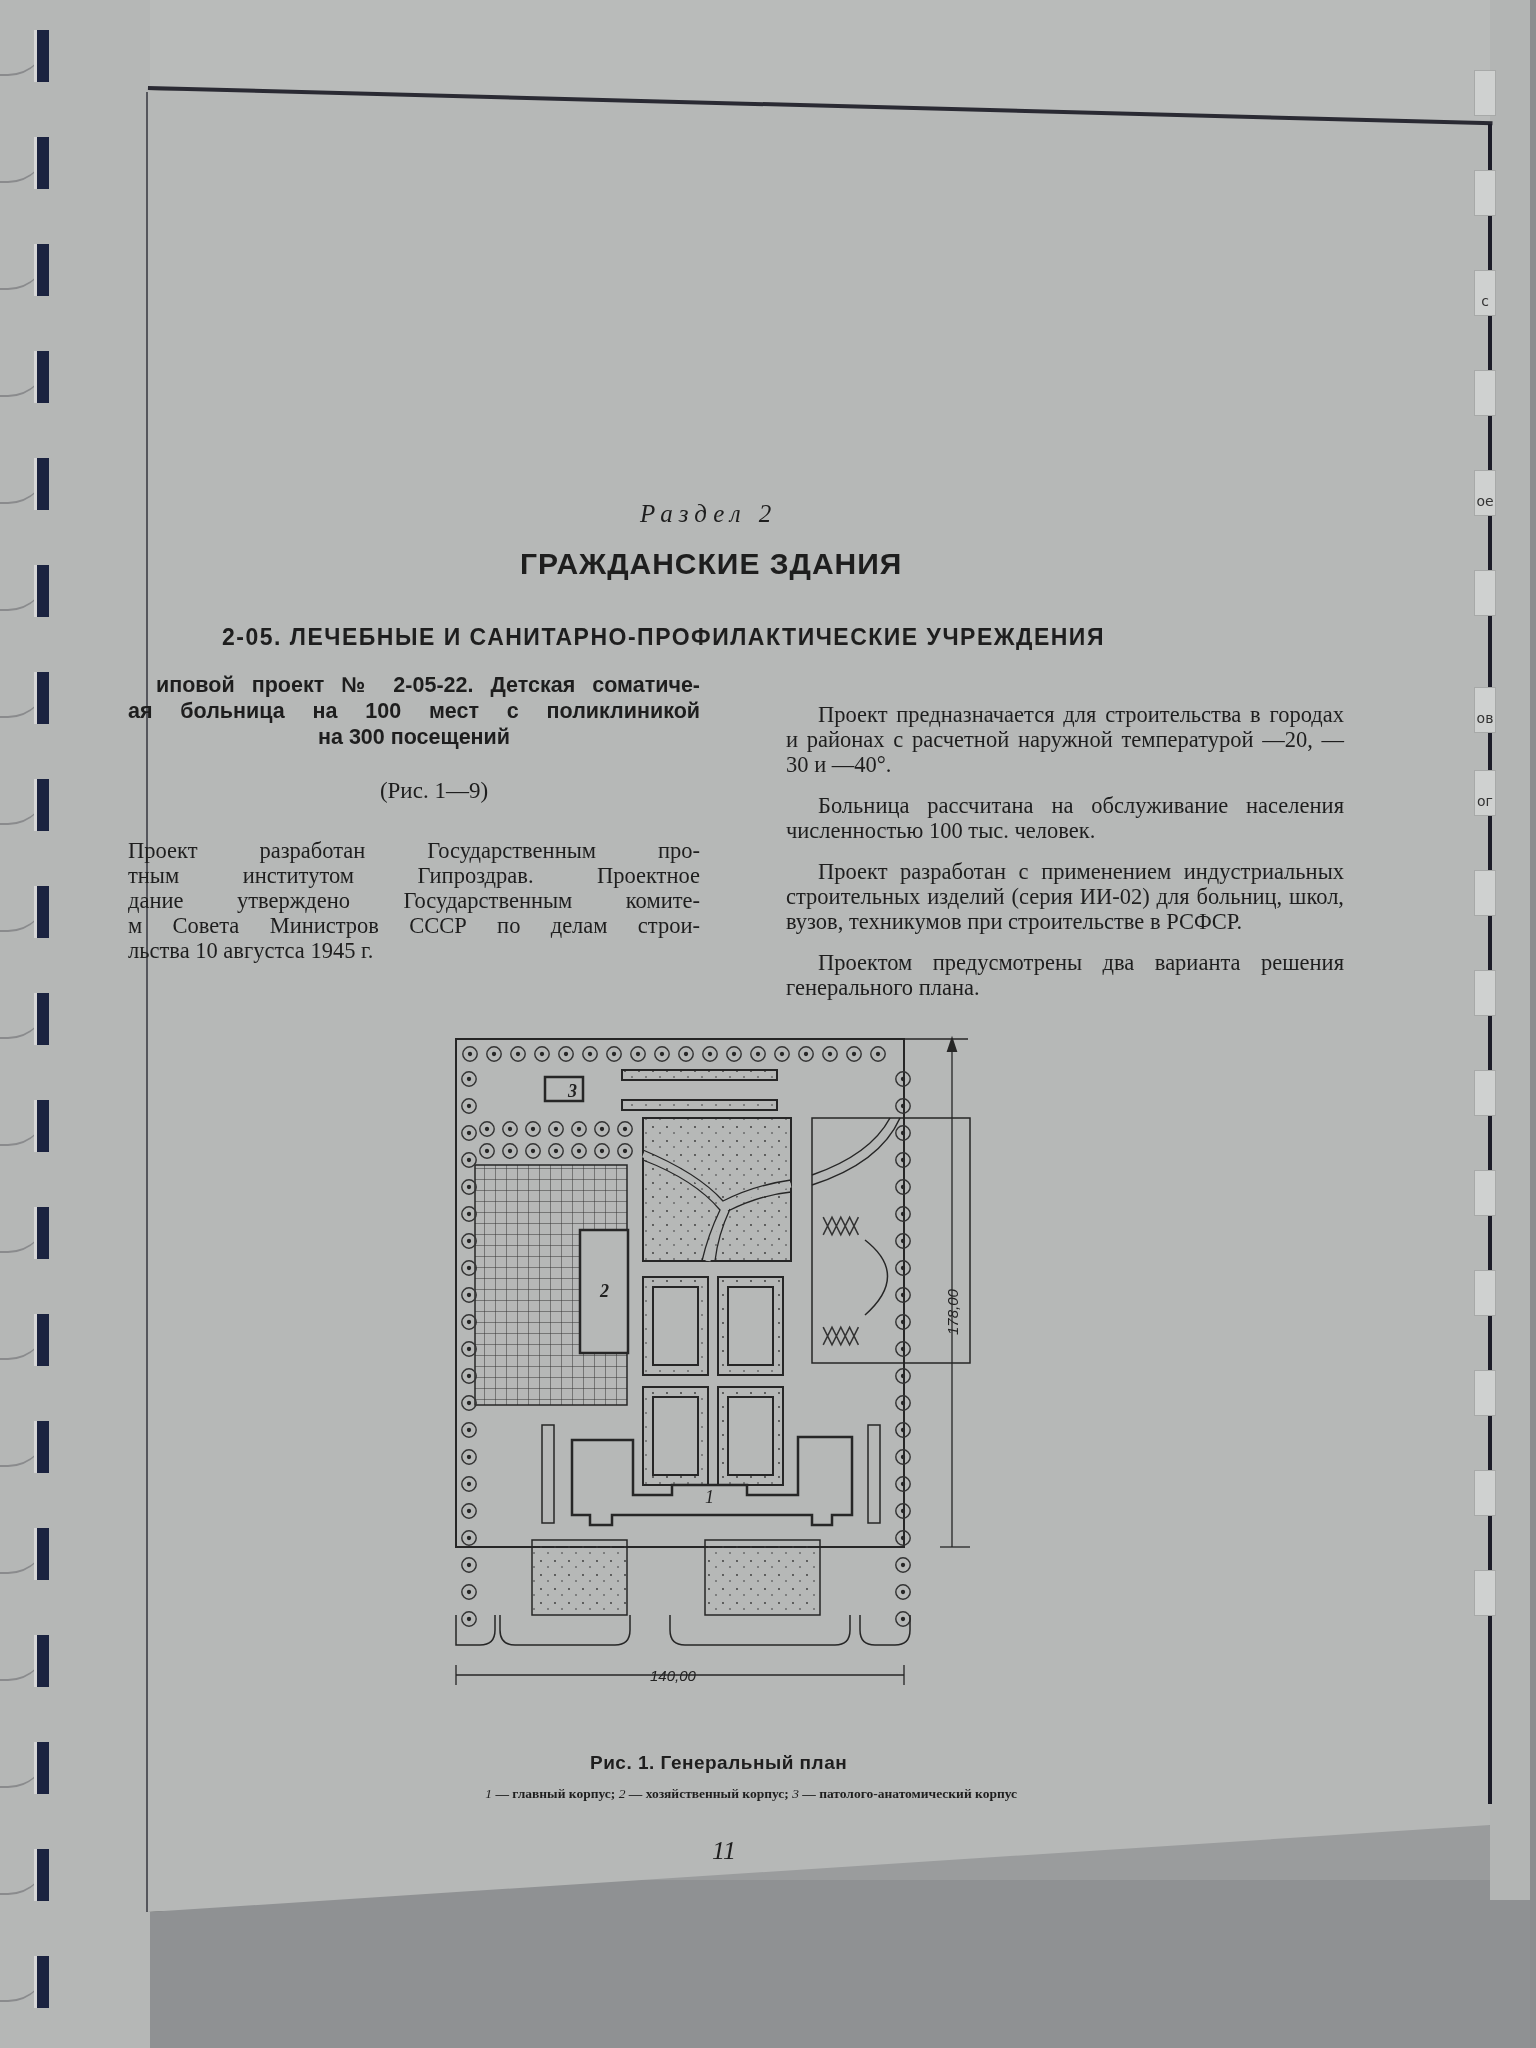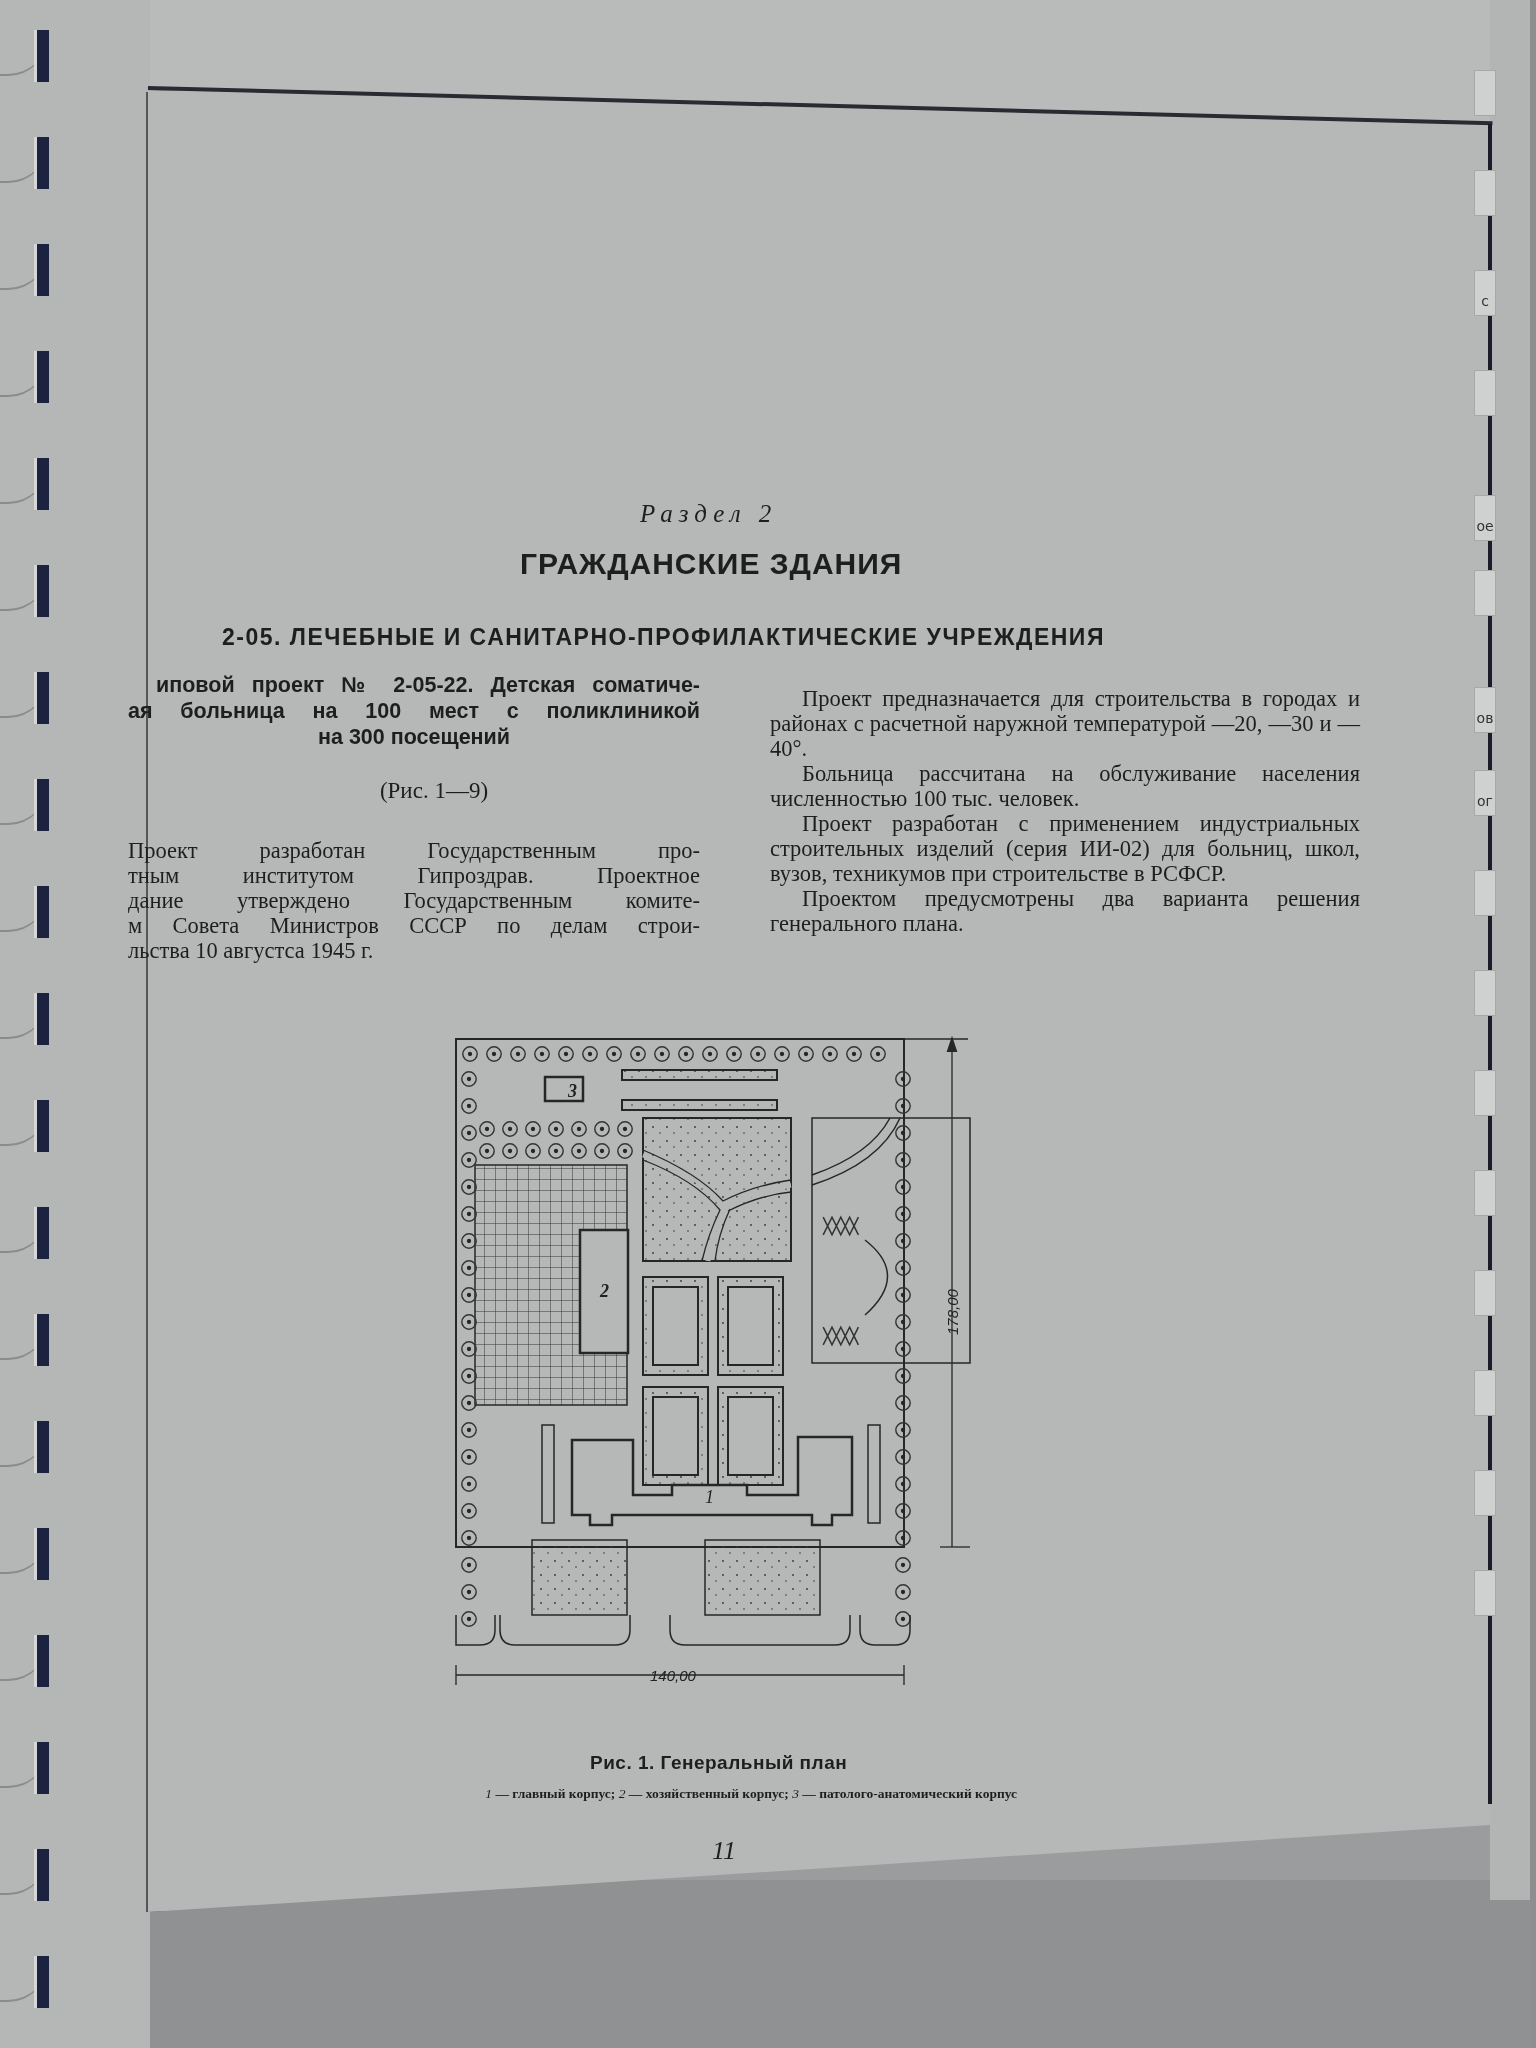--- a/index.html
+++ b/index.html
@@ -26,21 +26,21 @@
   .abs{position:absolute;}
   .section-kicker{left:640px;top:500px;font-style:italic;font-size:25px;letter-spacing:6px;}
   .section-title{left:520px;top:547px;font-family:"Liberation Sans","DejaVu Sans",sans-serif;font-weight:bold;font-size:30px;letter-spacing:1px;}
   .subsection{left:222px;top:624px;font-family:"Liberation Sans","DejaVu Sans",sans-serif;font-weight:bold;font-size:23px;letter-spacing:1.5px;}
   .col-left{left:128px;top:672px;width:572px;}
   .col-right{left:770px;top:686px;width:590px;}
   .proj-title{font-family:"Liberation Sans","DejaVu Sans",sans-serif;font-weight:bold;font-size:21.5px;line-height:26px;text-align:justify;}
   .proj-title .c{display:block;text-align:center;}
   .fig-ref{text-align:center;font-size:23px;margin-top:28px;margin-left:40px;}
   .body-txt{font-size:22.5px;line-height:25px;text-align:justify;text-align-last:left;}
-  .body-txt p{margin:0;text-indent:32px;}
+  .body-txt p{margin:16px;text-indent:32px;}
   .left-body{margin-top:34px;overflow:hidden;white-space:normal;}
   
   .figure{position:absolute;left:440px;top:1025px;width:600px;height:720px;}
   .caption{left:590px;top:1752px;font-family:"Liberation Sans","DejaVu Sans",sans-serif;font-weight:bold;font-size:19px;letter-spacing:0.5px;}
   .legend{left:442px;top:1786px;width:575px;font-family:Liberation Serif, serif;font-weight:bold;font-size:13.5px;text-align:right;line-height:15px;}
   .legend i{font-weight:normal;}
   .page-num{left:712px;top:1836px;font-style:italic;font-size:26px;}
   .dim-label{font-family:"Liberation Sans","DejaVu Sans",sans-serif;font-style:italic;font-size:15px;fill:#222;}
 </style>
 </head>
@@ -134,21 +134,21 @@
       <div class="loop"></div>
       <div class="hole"></div>
     </div>
   </div>
 
 <div id="tabs">
     <div class="tab" style="top: 70px;"></div>
     <div class="tab" style="top: 170px;"></div>
     <div class="tab" style="top: 270px;">с</div>
     <div class="tab" style="top: 370px;"></div>
-    <div class="tab" style="top: 495px;">ое</div>
+    <div class="tab" style="top: 470px;">ое</div>
     <div class="tab" style="top: 570px;"></div>
     <div class="tab" style="top: 687px;">ов</div>
     <div class="tab" style="top: 770px;">ог</div>
     <div class="tab" style="top: 870px;"></div>
     <div class="tab" style="top: 970px;"></div>
     <div class="tab" style="top: 1070px;"></div>
     <div class="tab" style="top: 1170px;"></div>
     <div class="tab" style="top: 1270px;"></div>
     <div class="tab" style="top: 1370px;"></div>
     <div class="tab" style="top: 1470px;"></div>

